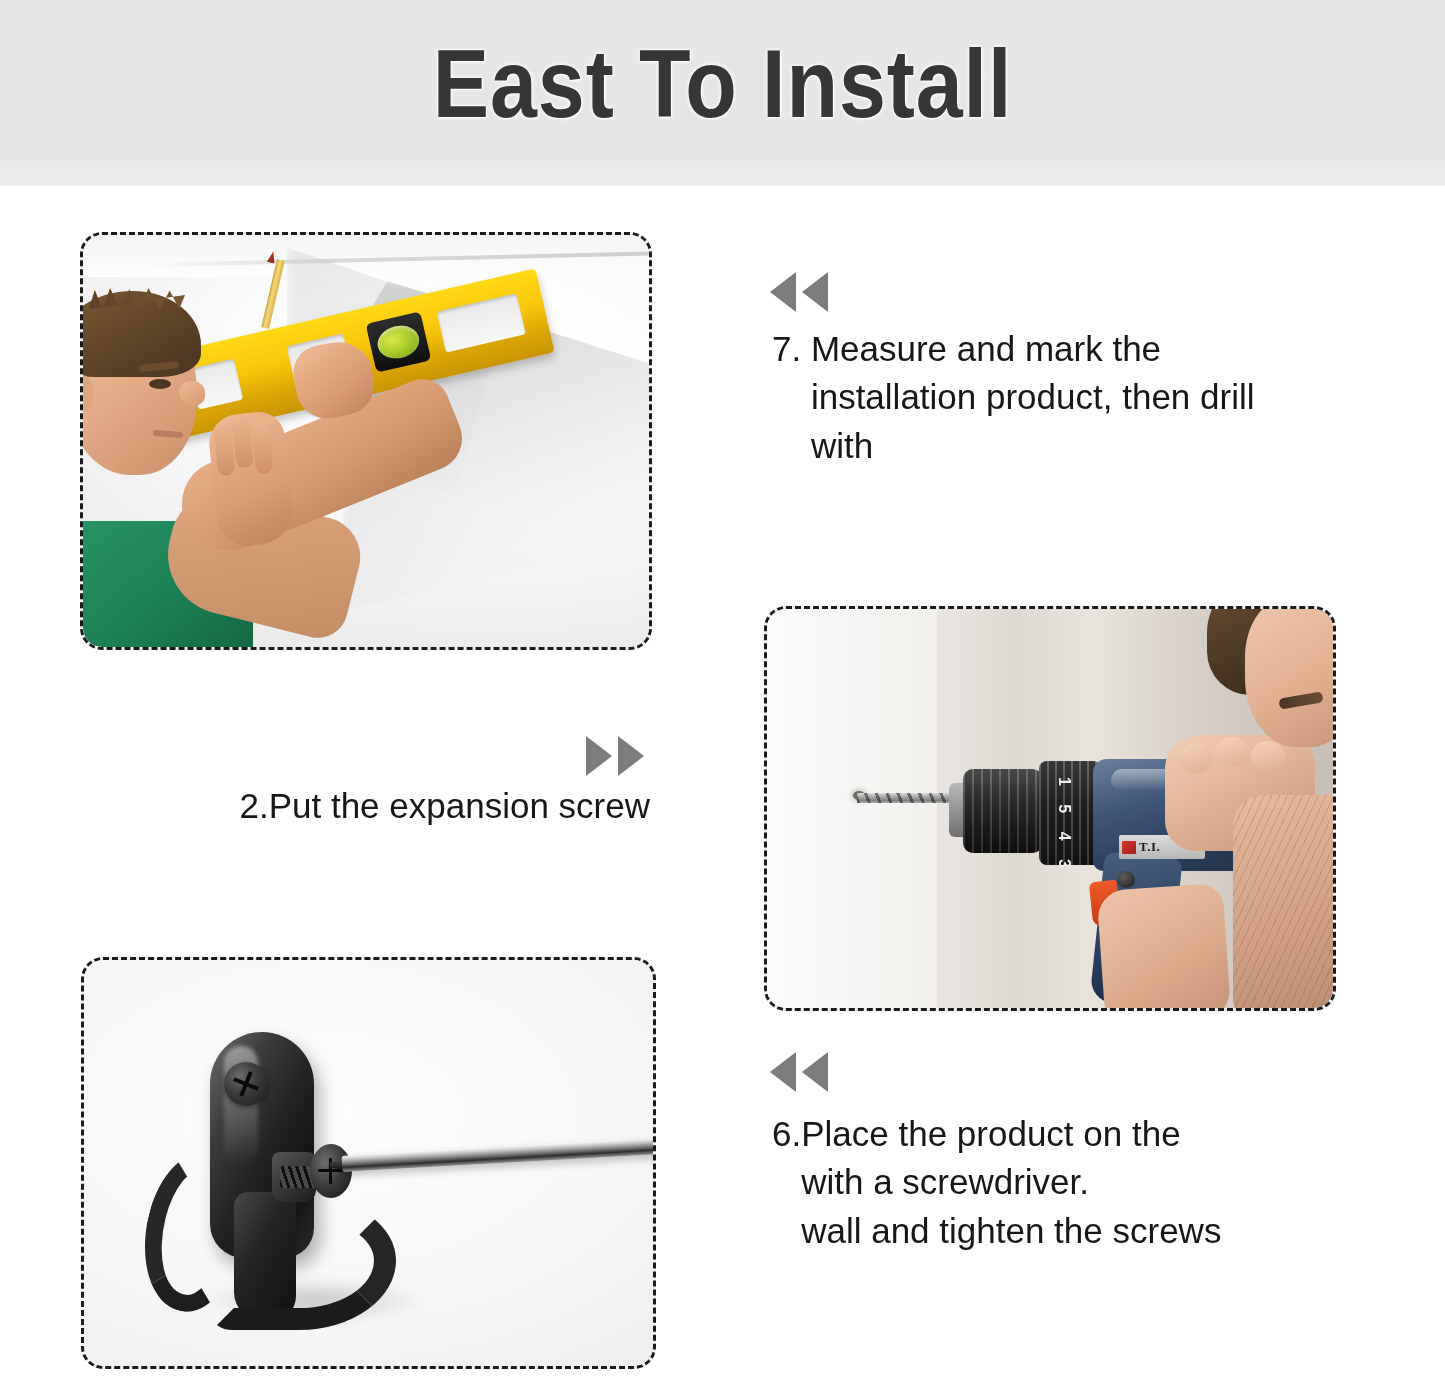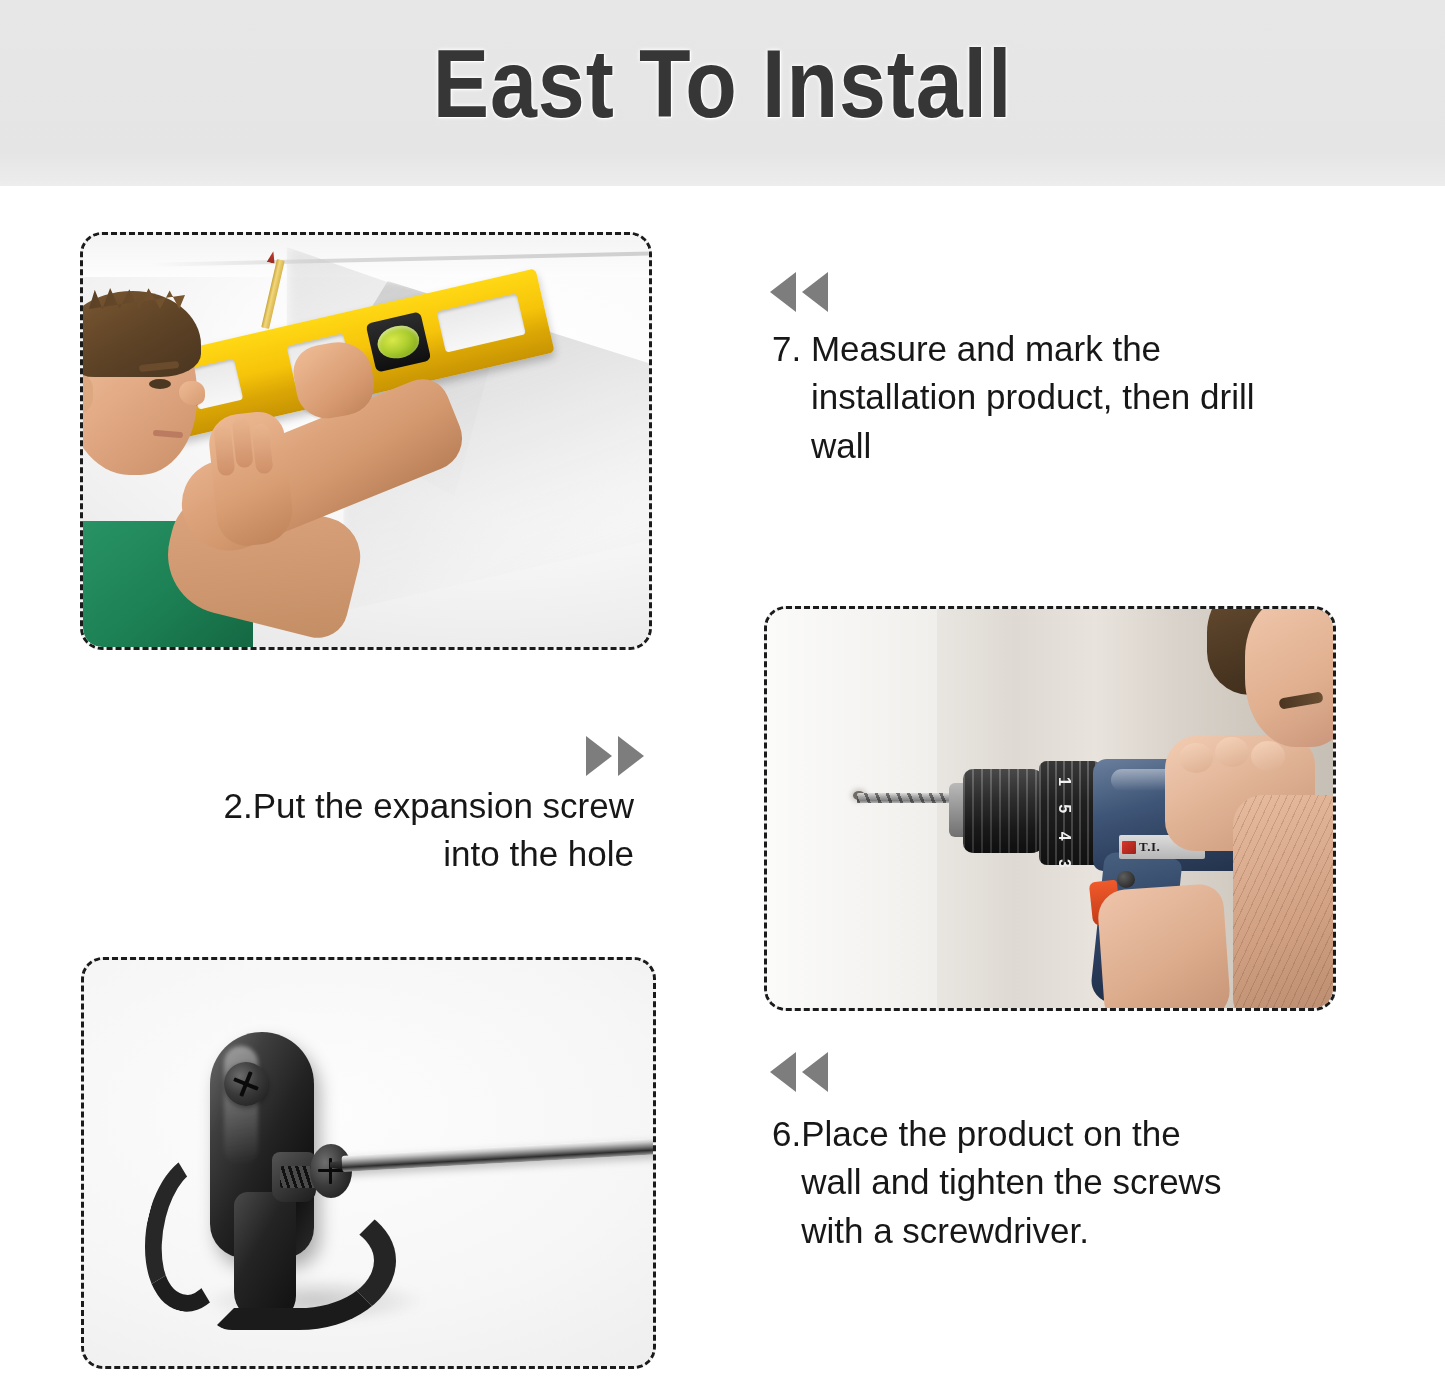--- a/index.html
+++ b/index.html
@@ -445,21 +445,21 @@
 
   
   .step {
     position: absolute;
     font-family: "Liberation Sans", sans-serif;
     color: #171717;
     font-size: 35px;
     line-height: 1.38;
   }
   #step-1 { left: 772px; top: 325px; width: 600px; text-align: left; }
-  #step-2 { left: 134px; top: 782px; width: 500px; text-align: right; }
+  #step-2 { left: 150px; top: 782px; width: 500px; text-align: right; }
   #step-3 { left: 772px; top: 1110px; width: 560px; text-align: left; }
 
   .step-line { white-space: pre; }
 
   
   .chevrons {
     position: absolute;
     display: flex;
     gap: 6px;
   }
@@ -612,25 +612,24 @@
   <div class="tri tri-right"></div>
 </div>
 <div class="chevrons" id="chev-3">
   <div class="tri tri-left"></div>
   <div class="tri tri-left"></div>
 </div>
 
 <div class="step" id="step-1">
   <div class="step-line">7. Measure and mark the</div>
   <div class="step-line">    installation product, then drill</div>
-  <div class="step-line">    wall</div>
+  <div class="step-line">    with</div>
 </div>
 
 <div class="step" id="step-2">
   <div class="step-line">2.Put the expansion screw</div>
-  <div class="step-line">into the hole</div>
 </div>
 
 <div class="step" id="step-3">
   <div class="step-line">6.Place the product on the</div>
+  <div class="step-line">   with a screwdriver.</div>
   <div class="step-line">   wall and tighten the screws</div>
-  <div class="step-line">   with a screwdriver.</div>
 </div>
 
 </body></html>

